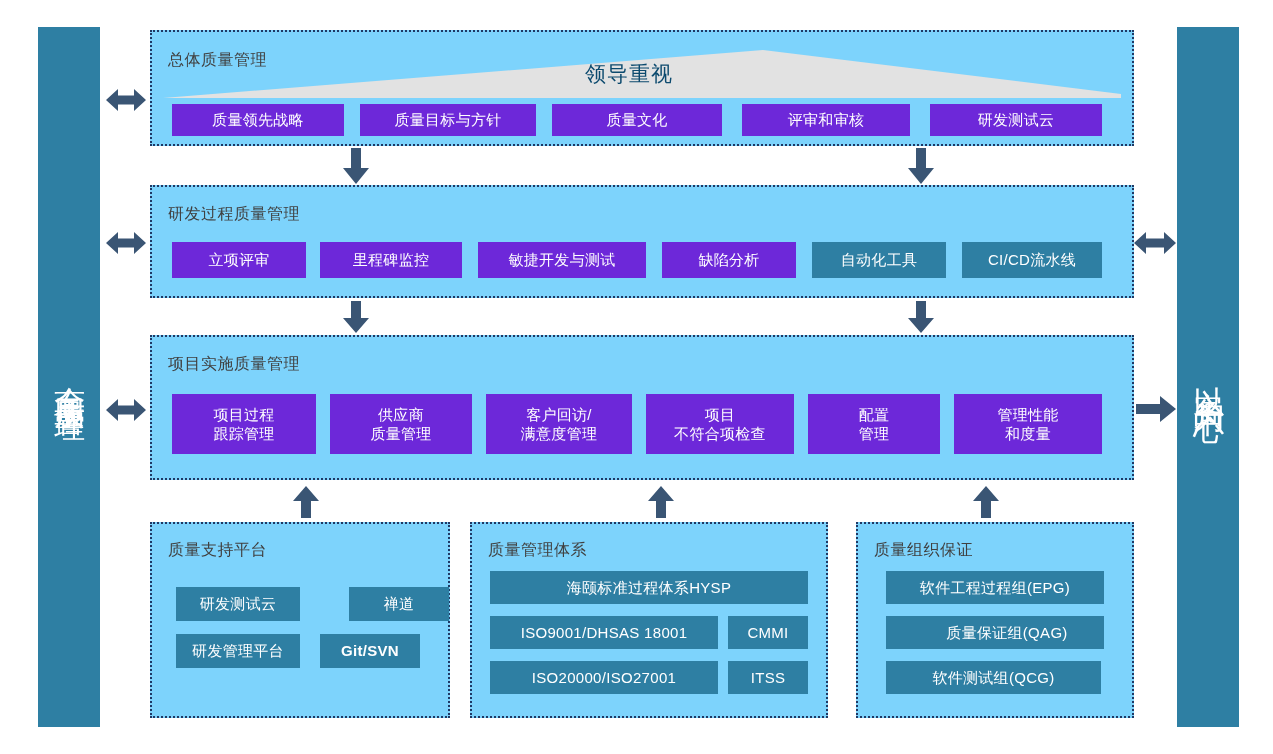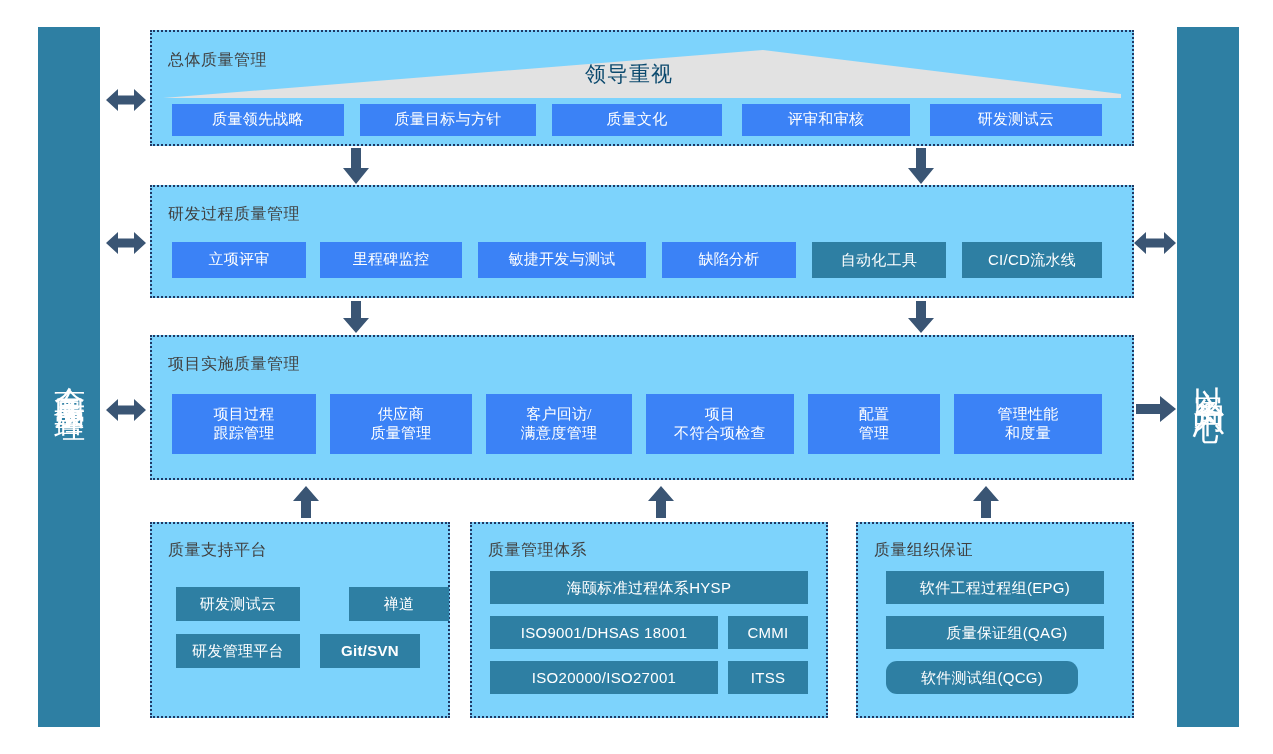--- a/index.html
+++ b/index.html
@@ -47,21 +47,21 @@
   .chip {
     position: absolute;
     display: flex; align-items: center; justify-content: center;
     text-align: center;
     color: #ffffff;
     font-size: 15px;
     line-height: 1.3;
     white-space: pre-line;
     letter-spacing: 0.3px;
   }
-  .chip.navy { background: #3b82f6; font-family: Liberation Serif, serif; }
+  .chip.navy { background: #6d28d9; }
   .chip.teal { background: #2E7FA3; }
   .chip.bold { font-weight: bold; }
 
   
   #leader-banner {
     position: absolute;
     left: 163px; top: 50px; width: 958px; height: 48px;
   }
   #leader-banner svg { display: block; width: 100%; height: 100%; }
   #leader-label {
@@ -153,21 +153,21 @@
   <div class="chip teal" style="left:728px; top:616px; width:80px; height:33px;">CMMI</div>
   <div class="chip teal" style="left:490px; top:661px; width:228px; height:33px;">ISO20000/ISO27001</div>
   <div class="chip teal" style="left:728px; top:661px; width:80px; height:33px;">ITSS</div>
 
   <div class="panel" style="left:856px; top:522px; width:278px; height:196px;">
     <div class="panel-title" style="left:16px; top:16px;">质量组织保证</div>
   </div>
 
   <div class="chip teal" style="left:886px; top:571px; width:218px; height:33px;">软件工程过程组(EPG)</div>
   <div class="chip teal" style="left:886px; top:616px; width:218px; height:33px;padding-left:24px;">质量保证组(QAG)</div>
-  <div class="chip teal" style="left:886px; top:661px; width:192px; height:33px;border-radius:11px;">软件测试组(QCG)</div>
+  <div class="chip teal" style="left:886px; top:661px; width:215px; height:33px;">软件测试组(QCG)</div>
 
   <div class="arrow" style="left:106px; top:86px;">
     <svg width="40" height="28" viewBox="0 0 40 28">
       <polygon fill="#3A5574" points="0,14 12,3 12,9.5 28,9.5 28,3 40,14 28,25 28,18.5 12,18.5 12,25"></polygon>
     </svg>
   </div>
   <div class="arrow" style="left:106px; top:229px;">
     <svg width="40" height="28" viewBox="0 0 40 28">
       <polygon fill="#3A5574" points="0,14 12,3 12,9.5 28,9.5 28,3 40,14 28,25 28,18.5 12,18.5 12,25"></polygon>
     </svg>

